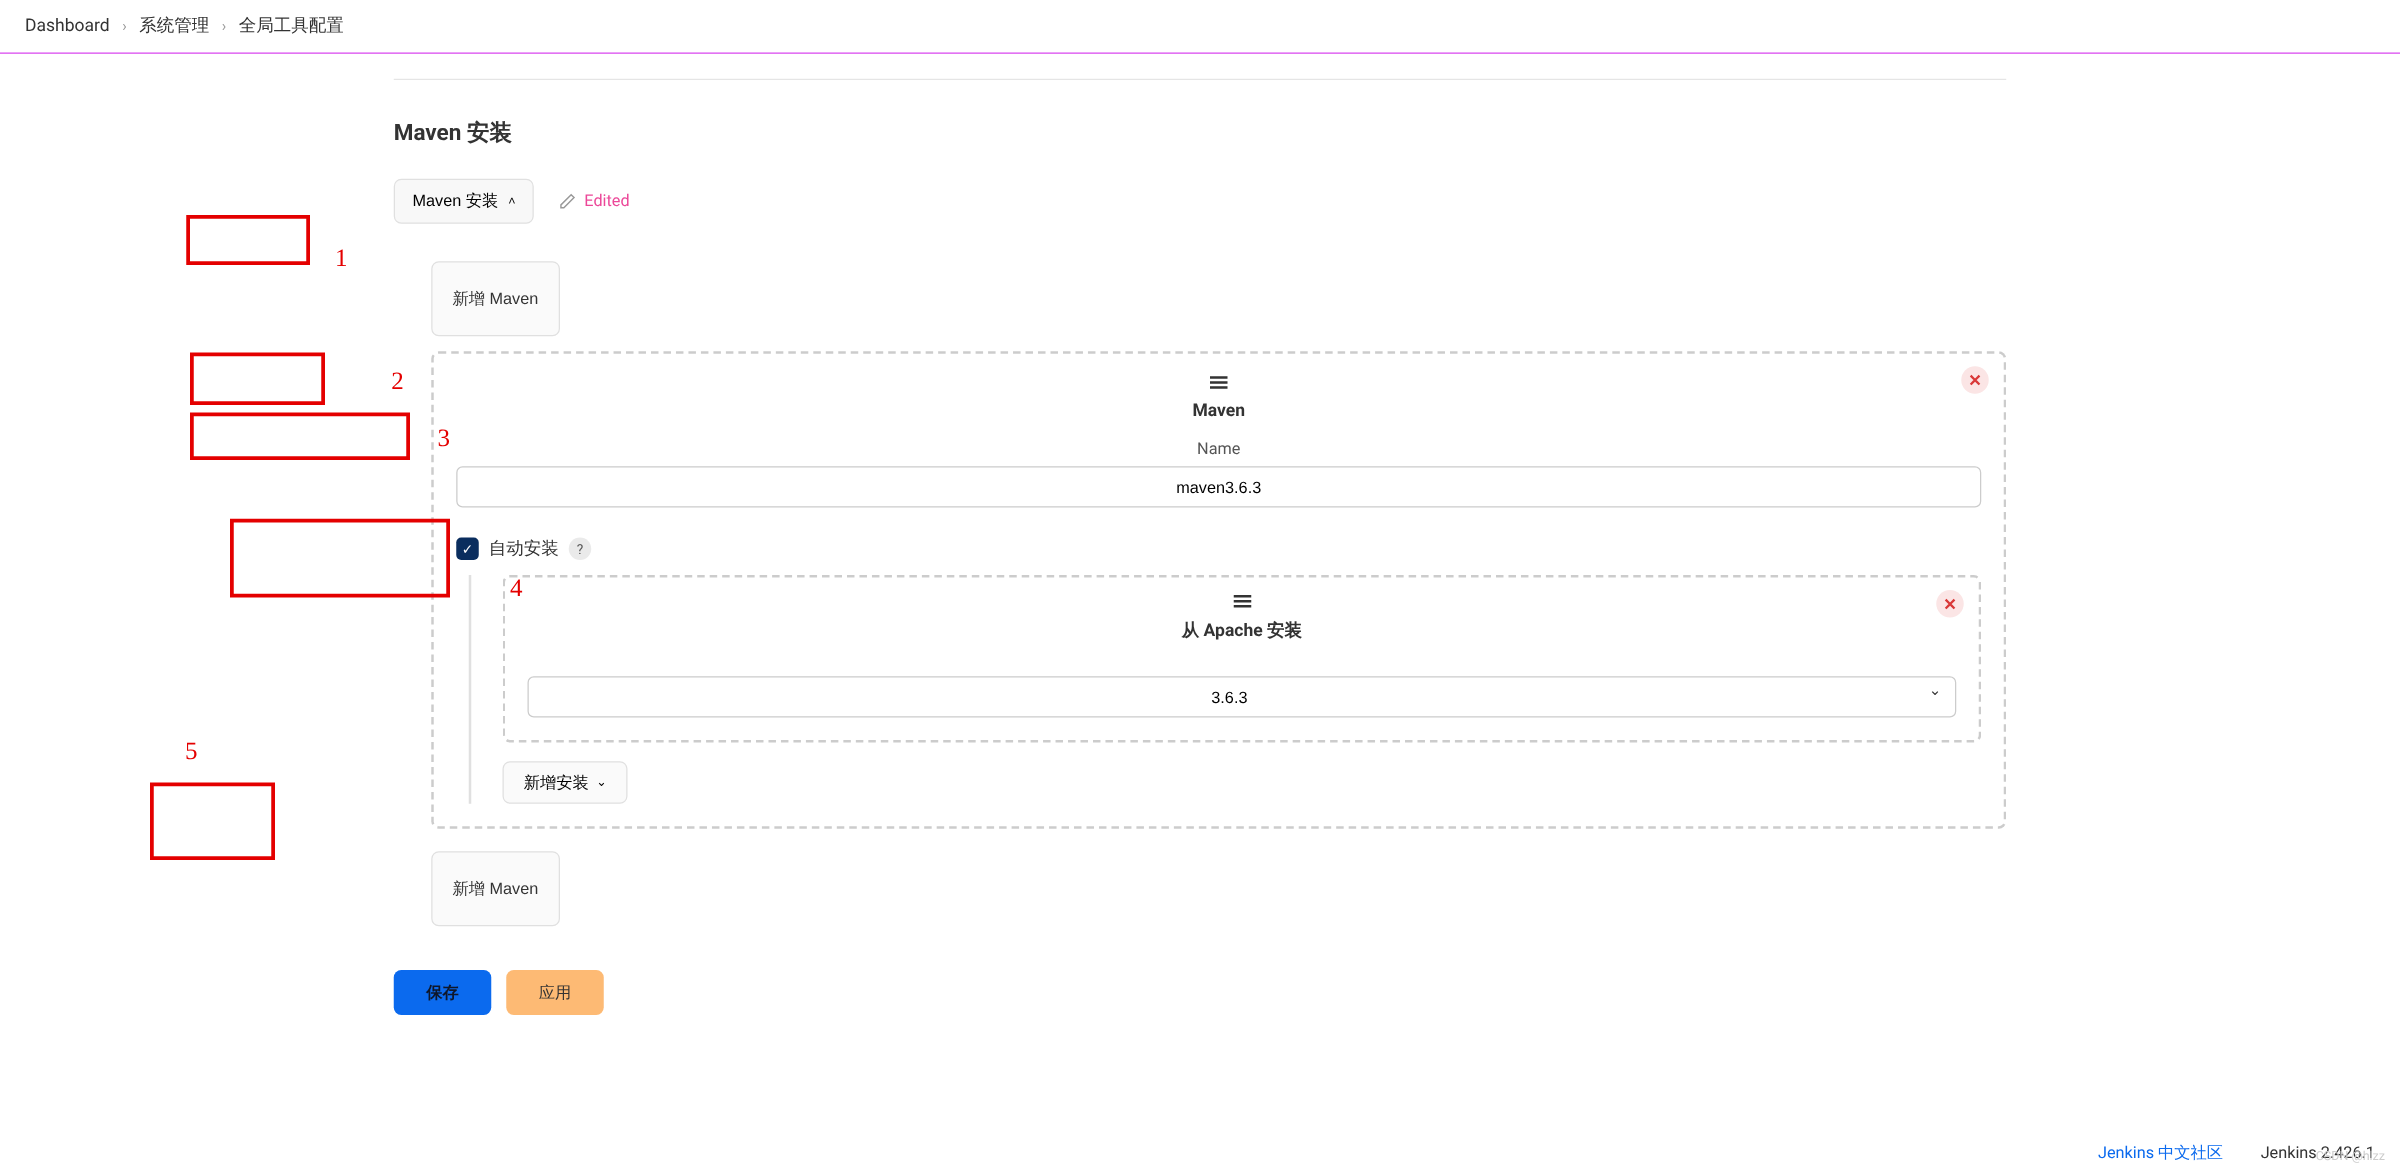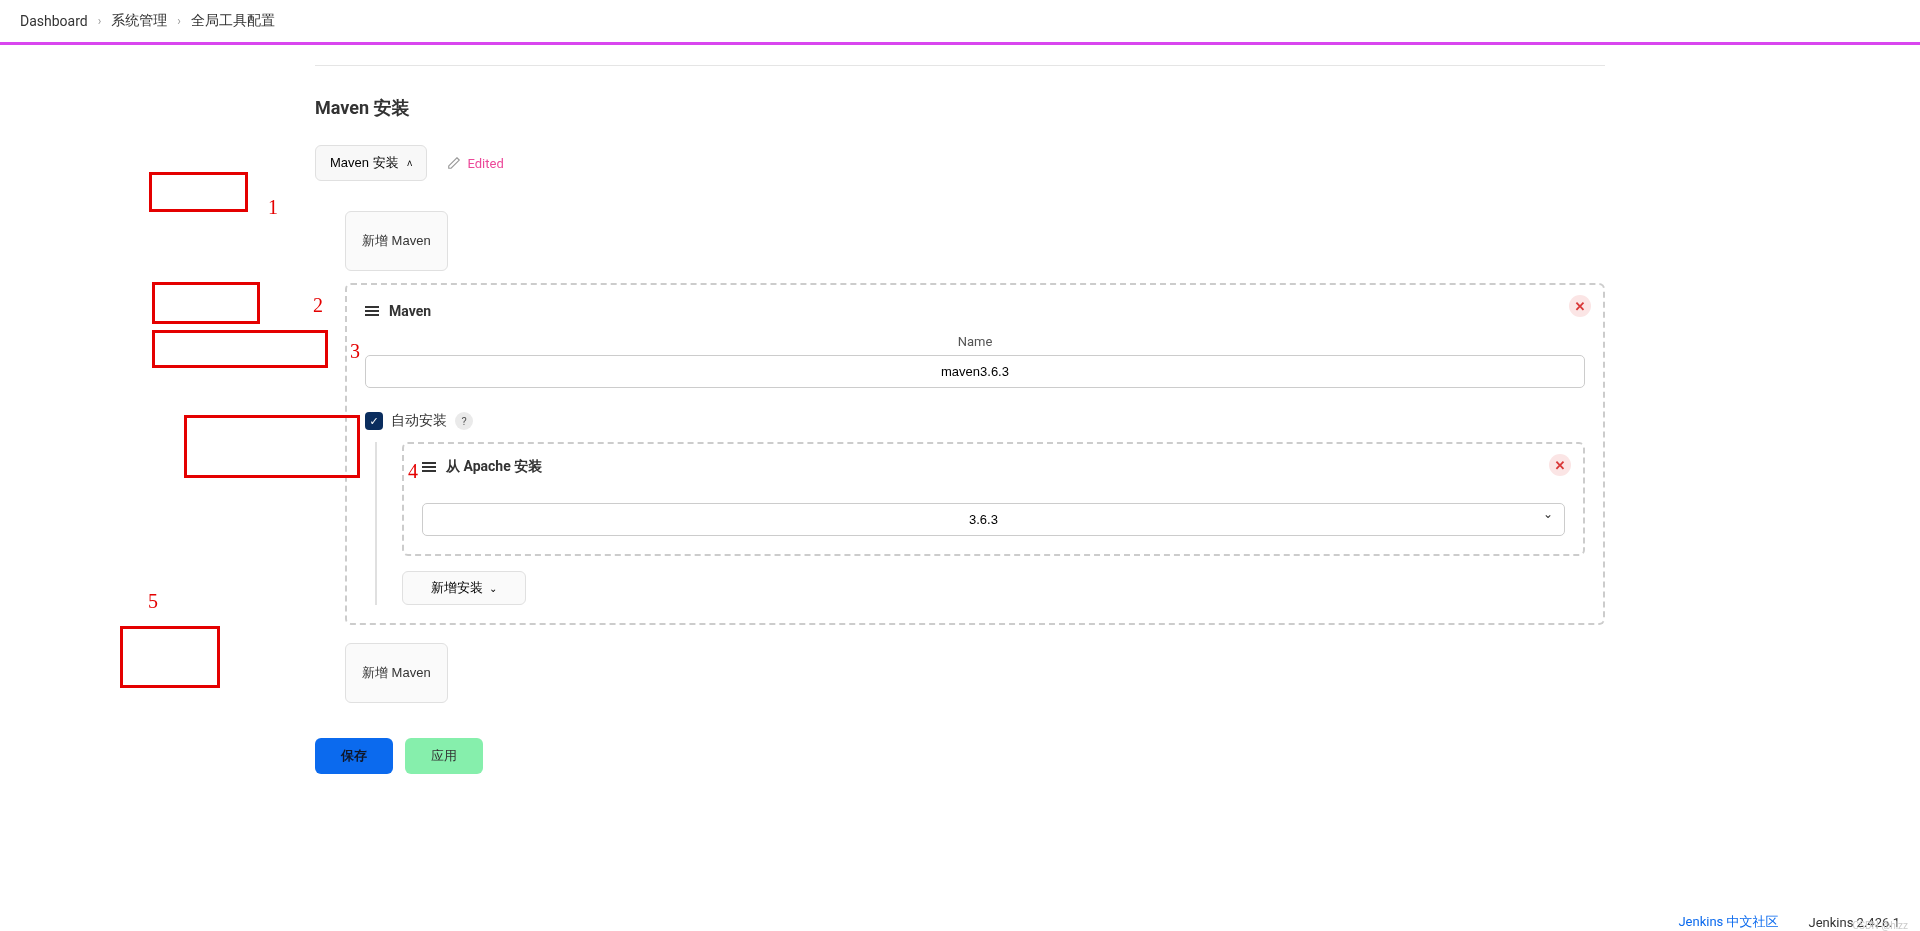--- a/index.html
+++ b/index.html
@@ -8,21 +8,21 @@
       font-size: 14px;
       color: #333;
       background: #fff;
       width: 1920px;
       position: relative;
     }
     
     
     .breadcrumb {
       padding: 12px 20px;
-      border-bottom: 3px solid #d946ef;
+      border-bottom: 1px solid #d946ef;
       display: flex;
       align-items: center;
       gap: 10px;
     }
     .breadcrumb-item {
       color: #333;
       text-decoration: none;
       font-size: 14px;
     }
     .breadcrumb-sep {
@@ -110,20 +110,21 @@
       margin-top: 12px;
     }
     
     .block-header {
       display: flex;
       align-items: center;
       gap: 10px;
       font-weight: 700;
       font-size: 14px;
       margin-bottom: 15px;
+      flex-direction: column;
     }
     .drag-icon {
       display: inline-flex;
       flex-direction: column;
       gap: 2px;
       cursor: grab;
     }
     .drag-icon span {
       width: 14px;
       height: 2px;
@@ -218,21 +219,21 @@
       margin-left: 10px;
       border-left: 2px solid #e0e0e0;
       padding-left: 25px;
       margin-top: 10px;
     }
     
     .add-installer-btn {
       display: inline-flex;
       align-items: center;
       gap: 6px;
-      padding: 7px 28px;
+      padding: 7px 16px;
       border: 1px solid #e0e0e0;
       border-radius: 6px;
       background: #fafafa;
       cursor: pointer;
       font-size: 13px;
       margin-top: 15px;
     }
     .add-installer-btn .chev { font-size: 10px; }
     
     .bottom-add-wrap { margin-top: 18px; margin-left: 30px; }
@@ -249,21 +250,21 @@
       background: #0b6aee;
       color: #0f172a;
       border: none;
       border-radius: 6px;
       font-size: 13px;
       font-weight: 600;
       cursor: pointer;
     }
     .btn-secondary {
       padding: 9px 26px;
-      background: #86efac;
+      background: #fdba74;
       color: #333;
       border: none;
       border-radius: 6px;
       font-size: 13px;
       cursor: pointer;
     }
     
     
     .page-footer {
       position: fixed;

